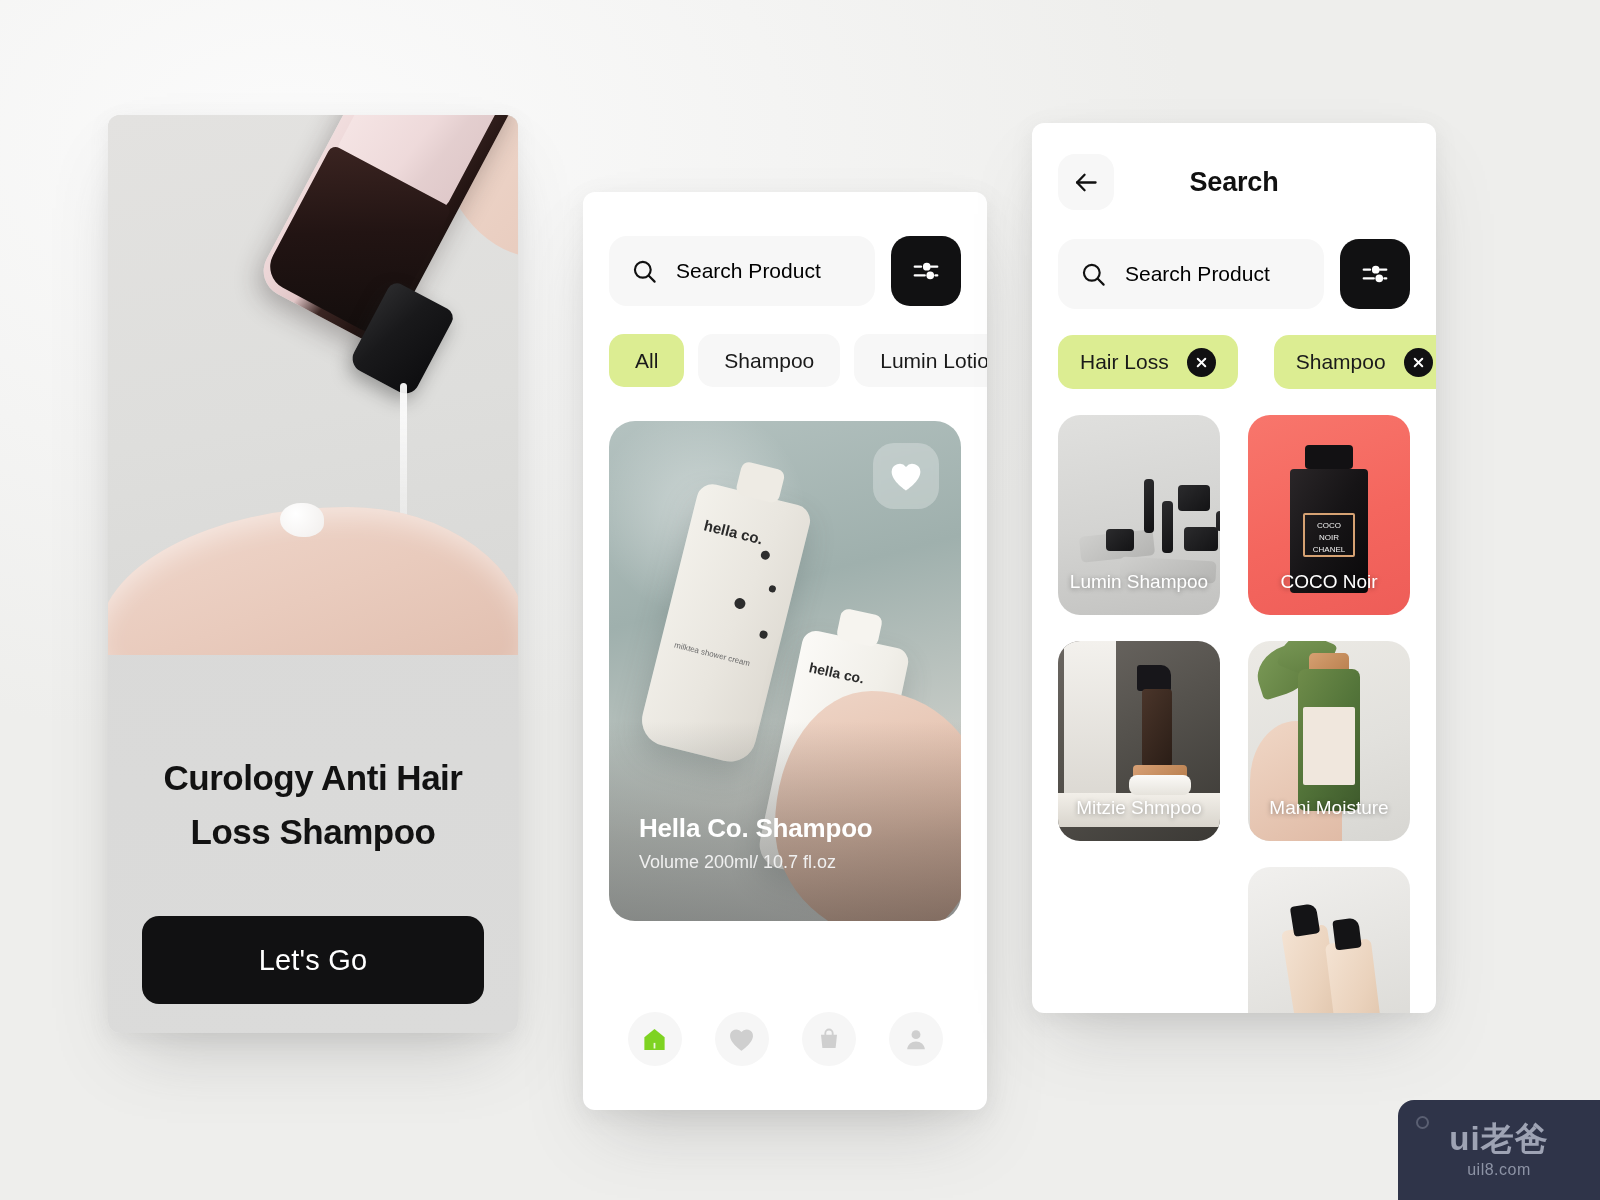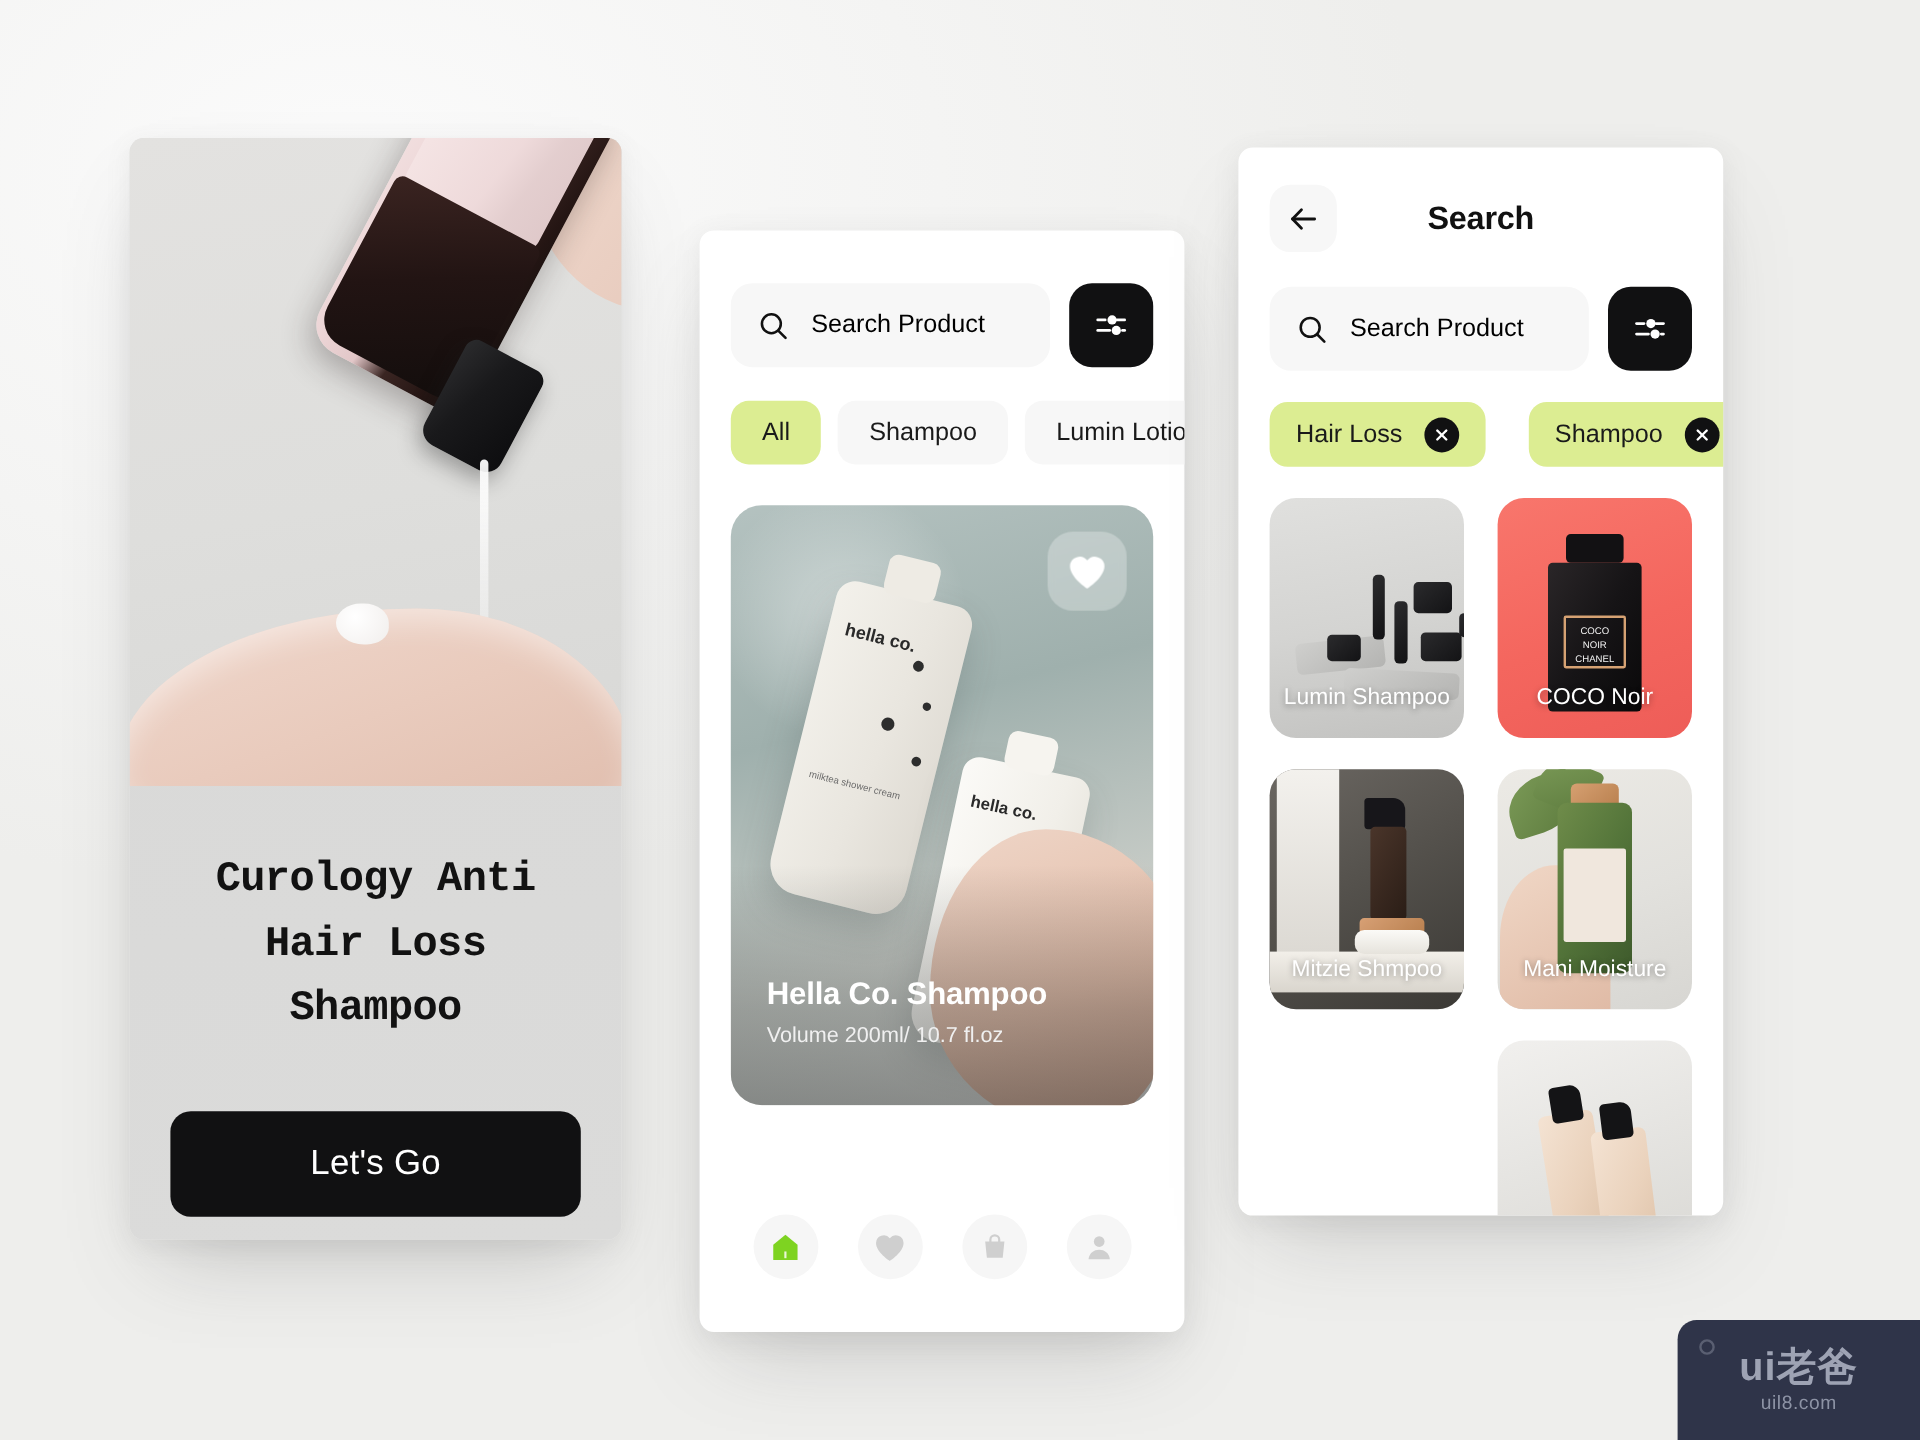--- a/index.html
+++ b/index.html
@@ -88,23 +88,23 @@
     background:linear-gradient(150deg,#f2ddd2,#e6c8ba);
   }
   .blob {
     position:absolute; left:172px; top:388px; width:44px; height:34px;
     border-radius:50% 50% 44% 56%;
     background:radial-gradient(circle at 36% 32%,#ffffff,#f1eeec);
   }
 
   .p1-body { position:absolute; left:0; top:540px; width:100%; padding:0 34px; }
   .p1-title {
-    margin-top:52px;
+    margin-top:96px;
     font-size:35px; font-weight:700; line-height:1.53; color:#121212;
-    text-align:center; letter-spacing:-.5px;font-family:Liberation Mono, monospace;
+    text-align:center; letter-spacing:-.5px;
   }
   .lets-go {
     margin-top:58px; width:100%; height:88px;
     background:#111112; color:#ffffff; border:none; border-radius:17px;
     font-family:"Liberation Sans",sans-serif; font-size:29px; letter-spacing:.2px;
     cursor:pointer;
   }
 
   
   .search-row { display:flex; align-items:center; gap:16px; }

